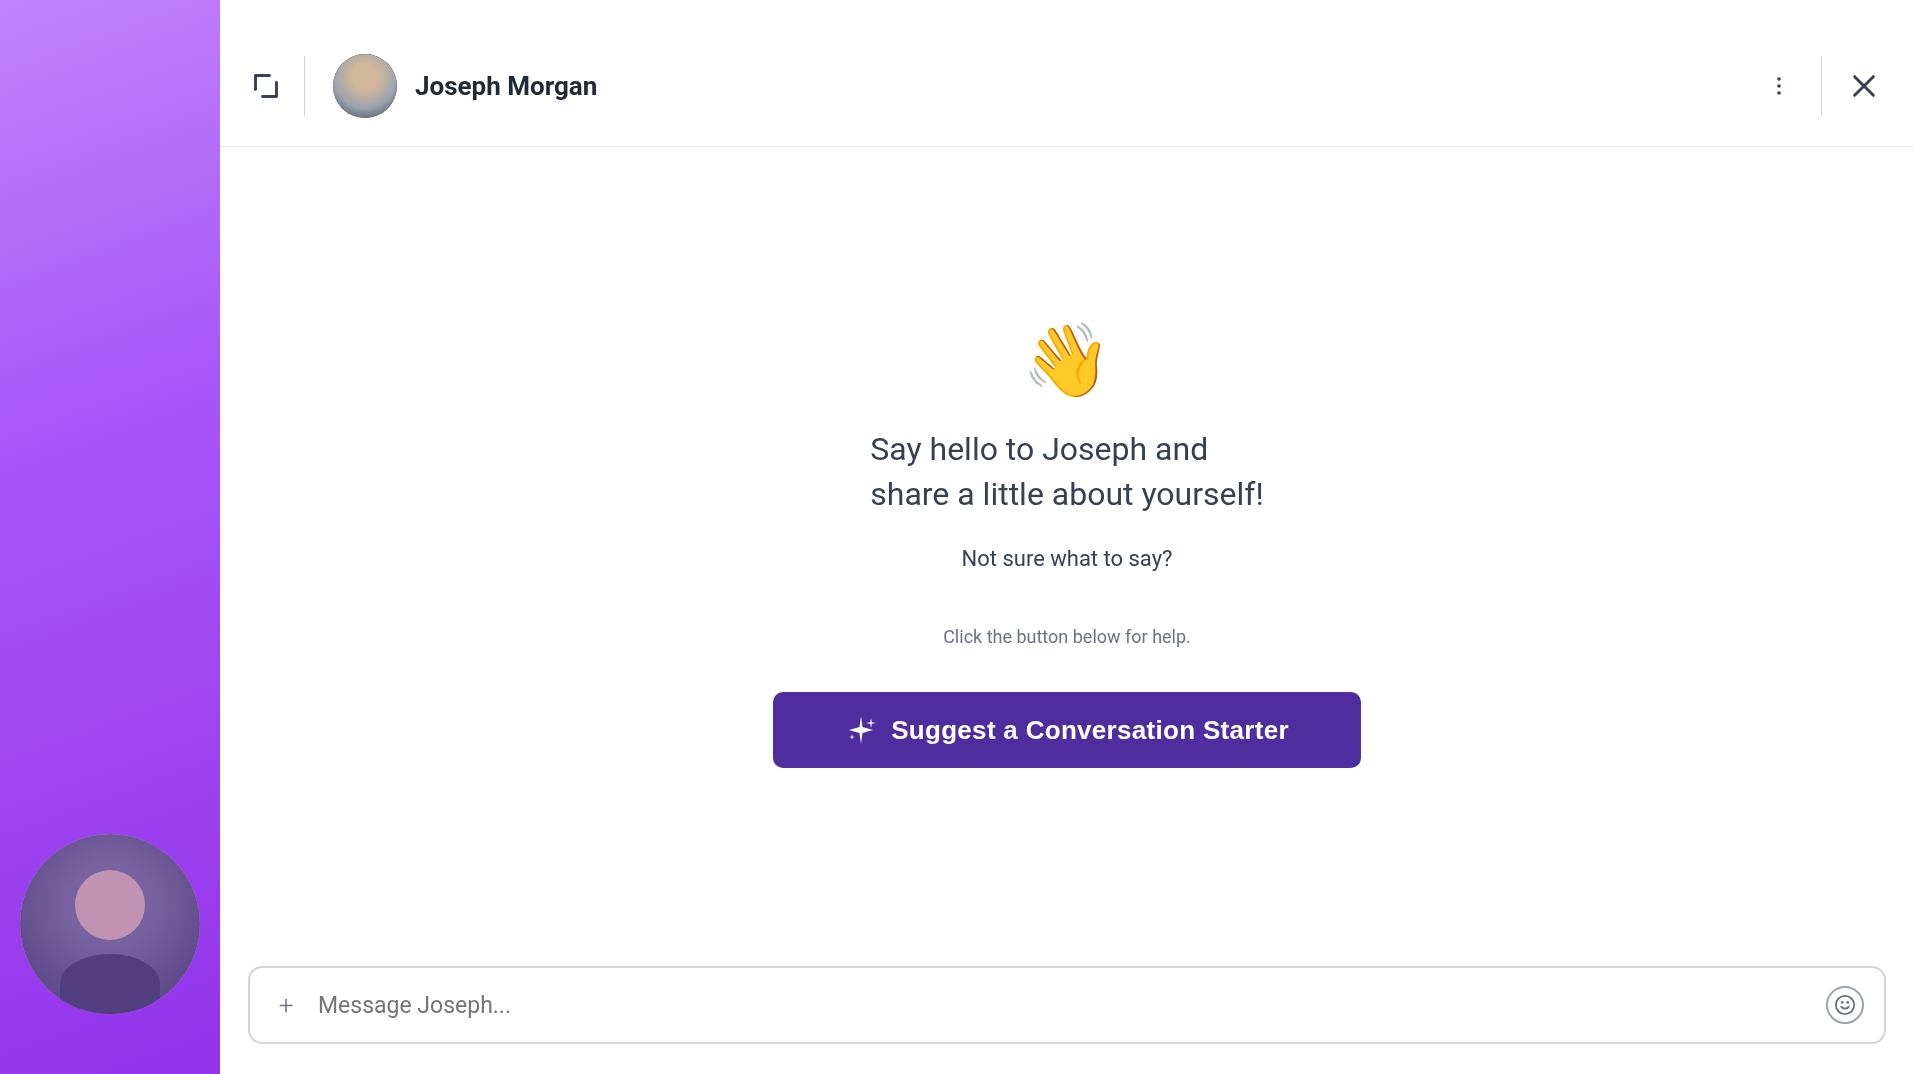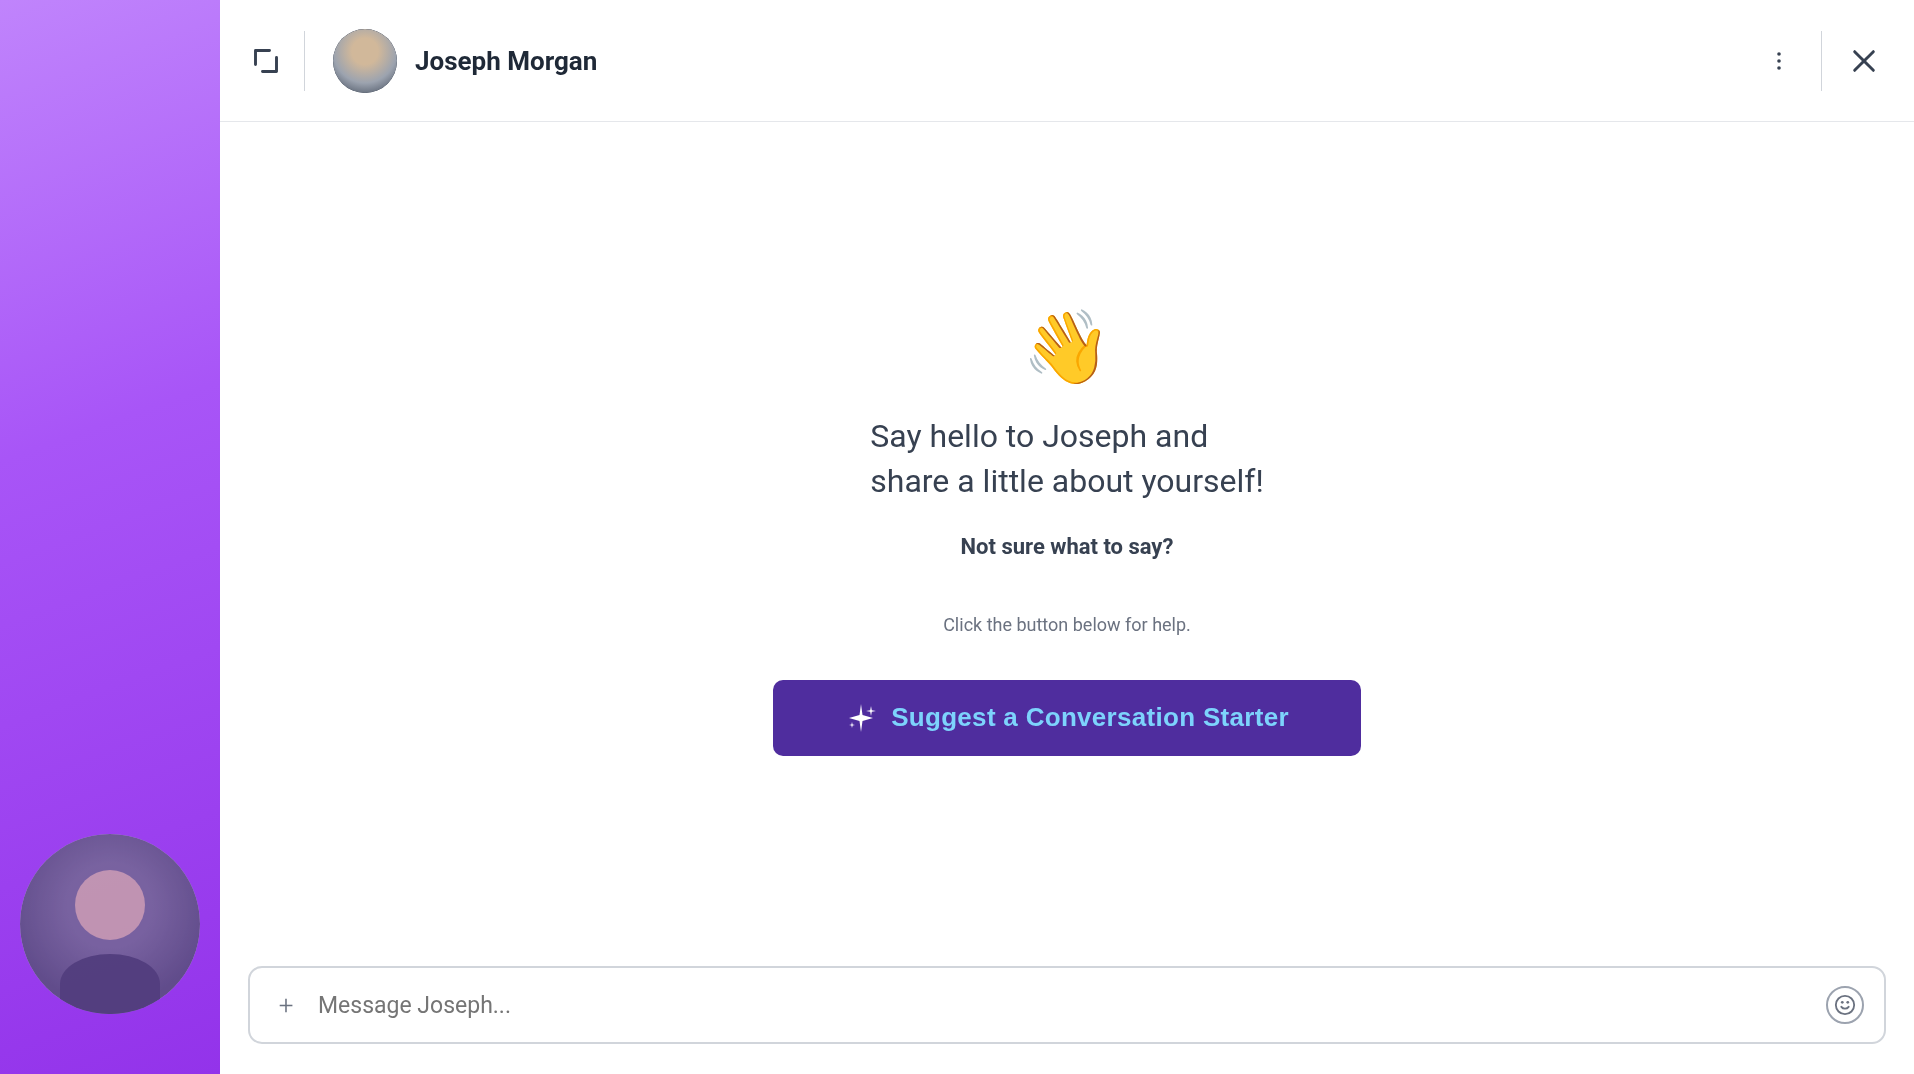--- a/index.html
+++ b/index.html
@@ -80,20 +80,21 @@
     }
 
     .chat-header {
       display: flex;
       align-items: center;
       padding: 0 28px;
       height: 122px;
       border-bottom: 1px solid #e5e7eb;
       flex-shrink: 0;
       background: #ffffff;
+      margin-top: 25px;
     }
 
     .expand-icon {
       width: 36px;
       height: 36px;
       display: flex;
       align-items: center;
       justify-content: center;
       cursor: pointer;
       margin-right: 20px;
@@ -203,40 +204,40 @@
     .hello-text {
       font-size: 32px;
       font-weight: 400;
       color: #374151;
       text-align: left;
       line-height: 1.4;
     }
 
     .not-sure-text {
       font-size: 22px;
-      font-weight: 700;
+      font-weight: 400;
       color: #374151;
       text-align: center;
       margin-top: 10px;
     }
 
     .help-text {
       font-size: 18px;
       color: #6b7280;
       text-align: center;
       line-height: 1.6;
       margin-top: 32px;
     }
 
     .suggest-btn {
       display: flex;
       align-items: center;
       gap: 14px;
       background: #4f2d9e;
-      color: #7dd3fc;
+      color: #ffffff;
       border: none;
       border-radius: 10px;
       padding: 22px 72px;
       font-size: 26px;
       font-weight: 600;
       cursor: pointer;
       margin-top: 20px;
       letter-spacing: 0.3px;
     }
 

